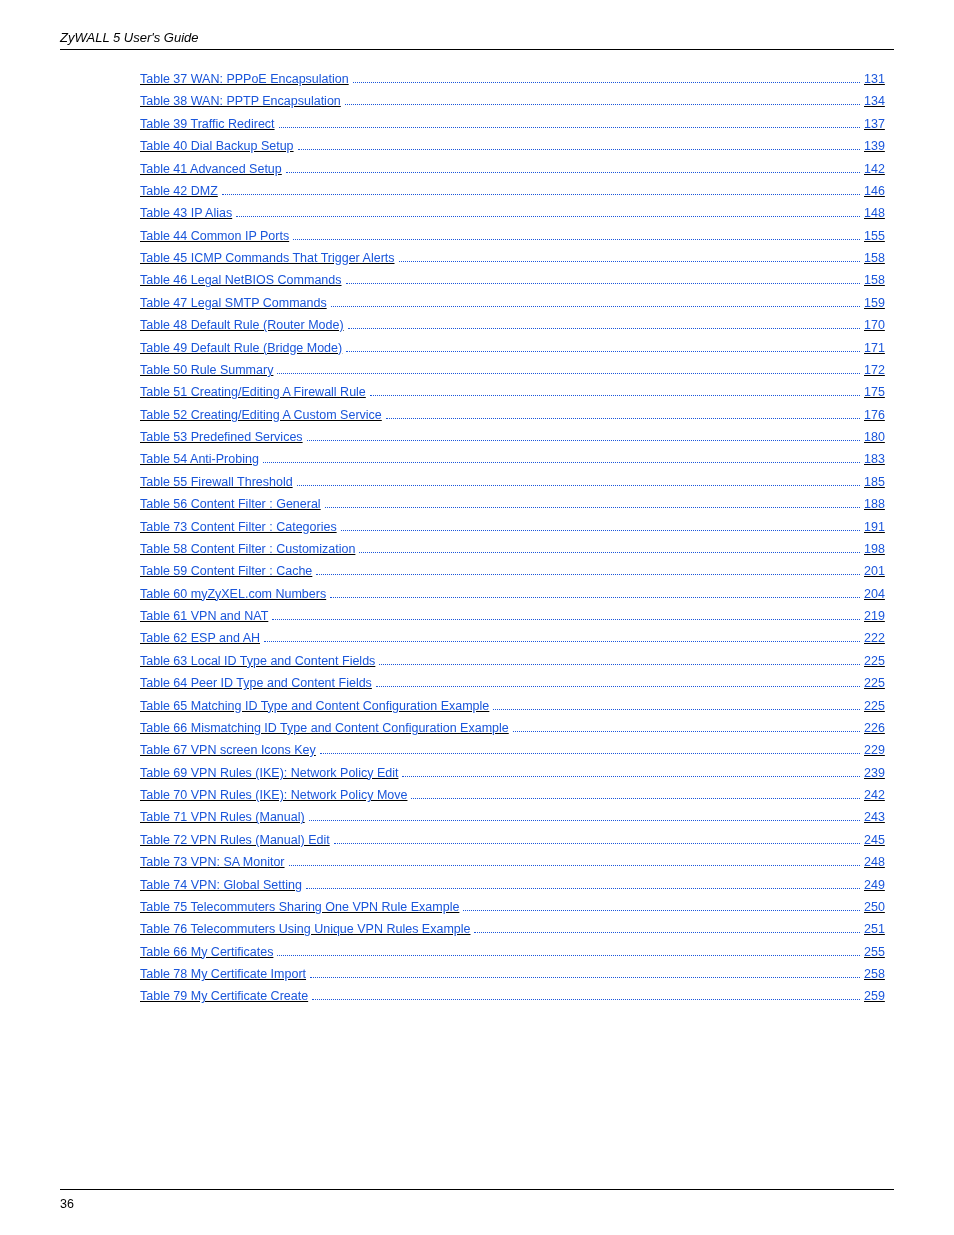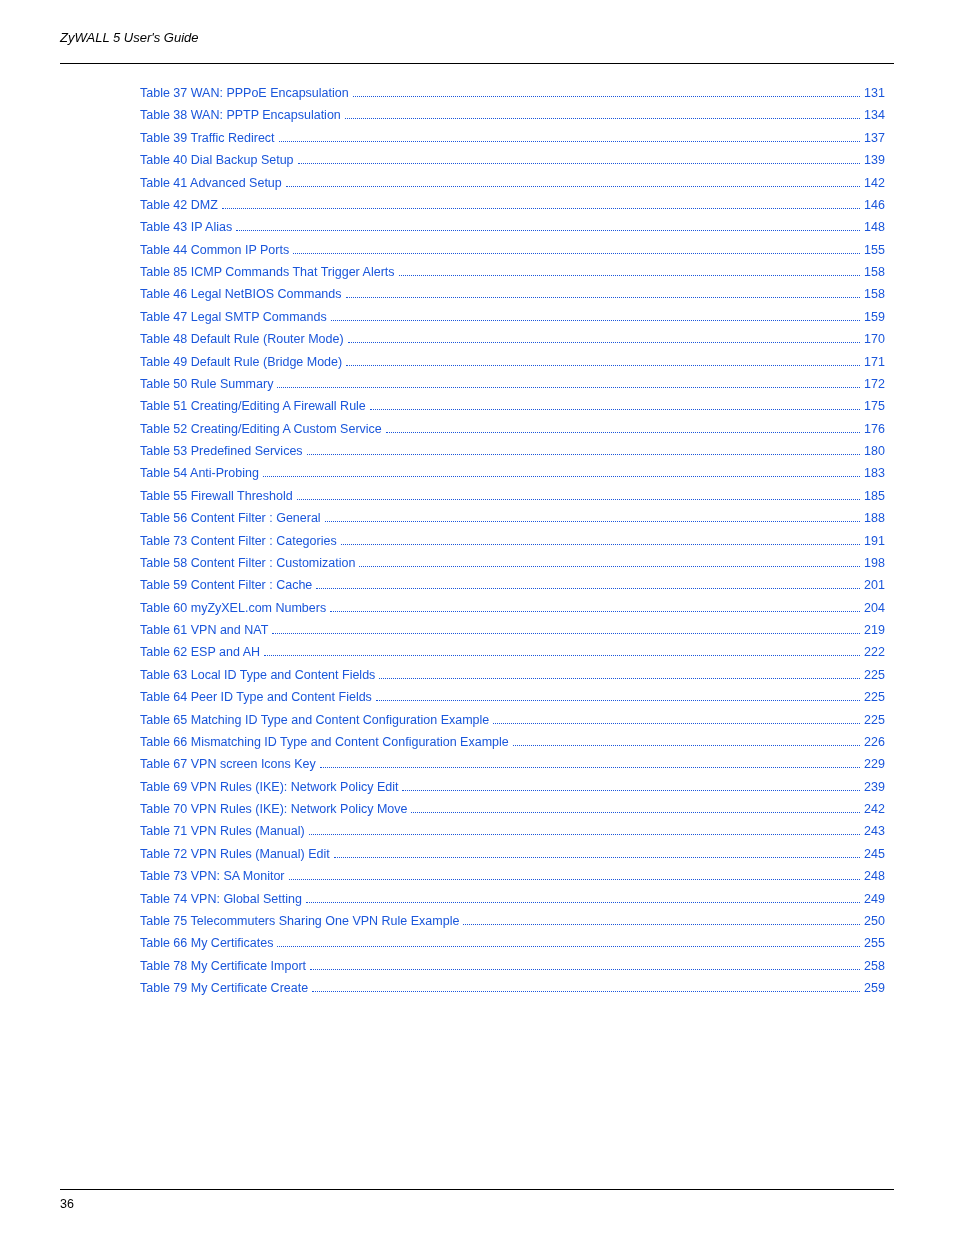--- a/index.html
+++ b/index.html
@@ -16,31 +16,32 @@
       min-height: 1235px;
     }
     .page-container {
       width: 954px;
       min-height: 1235px;
       padding: 30px 60px 40px 60px;
       position: relative;
     }
     .header-area {
       border-bottom: 1.5px solid #000;
-      padding-bottom: 18px;
+      padding-bottom: 4px;
       margin-bottom: 20px;
     }
     .header-title {
       font-size: 13px;
       color: #000;
       font-style: italic;
     }
     .toc-list {
       list-style: none;
       margin-left: 80px;
+      text-decoration: underline;
     }
     .toc-item {
       display: flex;
       align-items: baseline;
       margin-bottom: 3px;
       line-height: 1.55;
     }
     .toc-link {
       color: #1a56db;
       text-decoration: none;
@@ -118,21 +119,21 @@
         <a class="toc-link" href="#">Table 43 IP Alias</a>
         <span class="toc-dots"></span>
         <span class="toc-page">148</span>
       </li>
       <li class="toc-item">
         <a class="toc-link" href="#">Table 44 Common IP Ports</a>
         <span class="toc-dots"></span>
         <span class="toc-page">155</span>
       </li>
       <li class="toc-item">
-        <a class="toc-link" href="#">Table 85 ICMP Commands That Trigger Alerts</a>
+        <a class="toc-link" href="#">Table 45 ICMP Commands That Trigger Alerts</a>
         <span class="toc-dots"></span>
         <span class="toc-page">158</span>
       </li>
       <li class="toc-item">
         <a class="toc-link" href="#">Table 46 Legal NetBIOS Commands</a>
         <span class="toc-dots"></span>
         <span class="toc-page">158</span>
       </li>
       <li class="toc-item">
         <a class="toc-link" href="#">Table 47 Legal SMTP Commands</a>
@@ -266,20 +267,25 @@
       </li>
       <li class="toc-item">
         <a class="toc-link" href="#">Table 74 VPN: Global Setting</a>
         <span class="toc-dots"></span>
         <span class="toc-page">249</span>
       </li>
       <li class="toc-item">
         <a class="toc-link" href="#">Table 75 Telecommuters Sharing One VPN Rule Example</a>
         <span class="toc-dots"></span>
         <span class="toc-page">250</span>
+      </li>
+      <li class="toc-item">
+        <a class="toc-link" href="#">Table 76 Telecommuters Using Unique VPN Rules Example</a>
+        <span class="toc-dots"></span>
+        <span class="toc-page">251</span>
       </li>
       <li class="toc-item">
         <a class="toc-link" href="#">Table 66 My Certificates</a>
         <span class="toc-dots"></span>
         <span class="toc-page">255</span>
       </li>
       <li class="toc-item">
         <a class="toc-link" href="#">Table 78 My Certificate Import</a>
         <span class="toc-dots"></span>
         <span class="toc-page">258</span>

